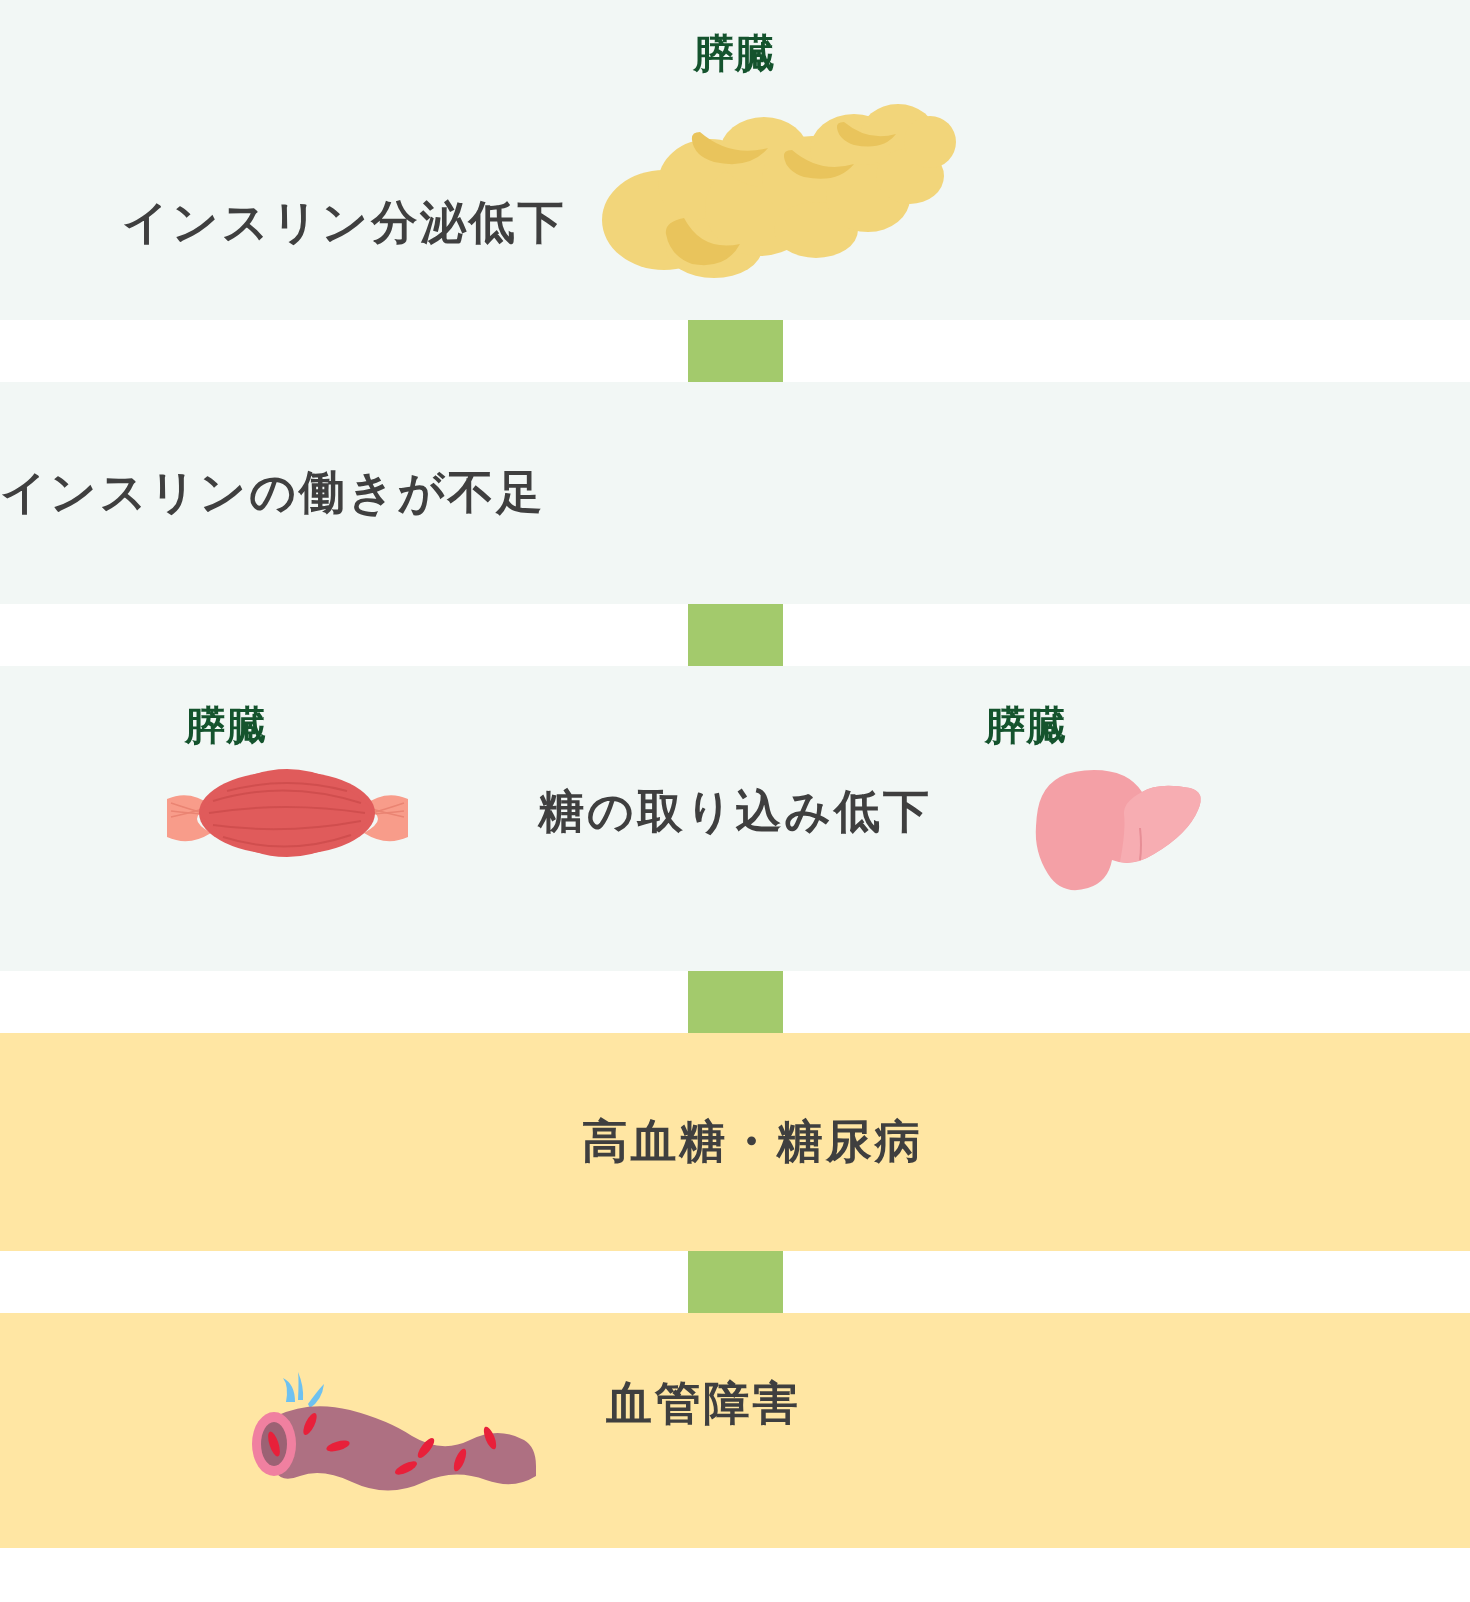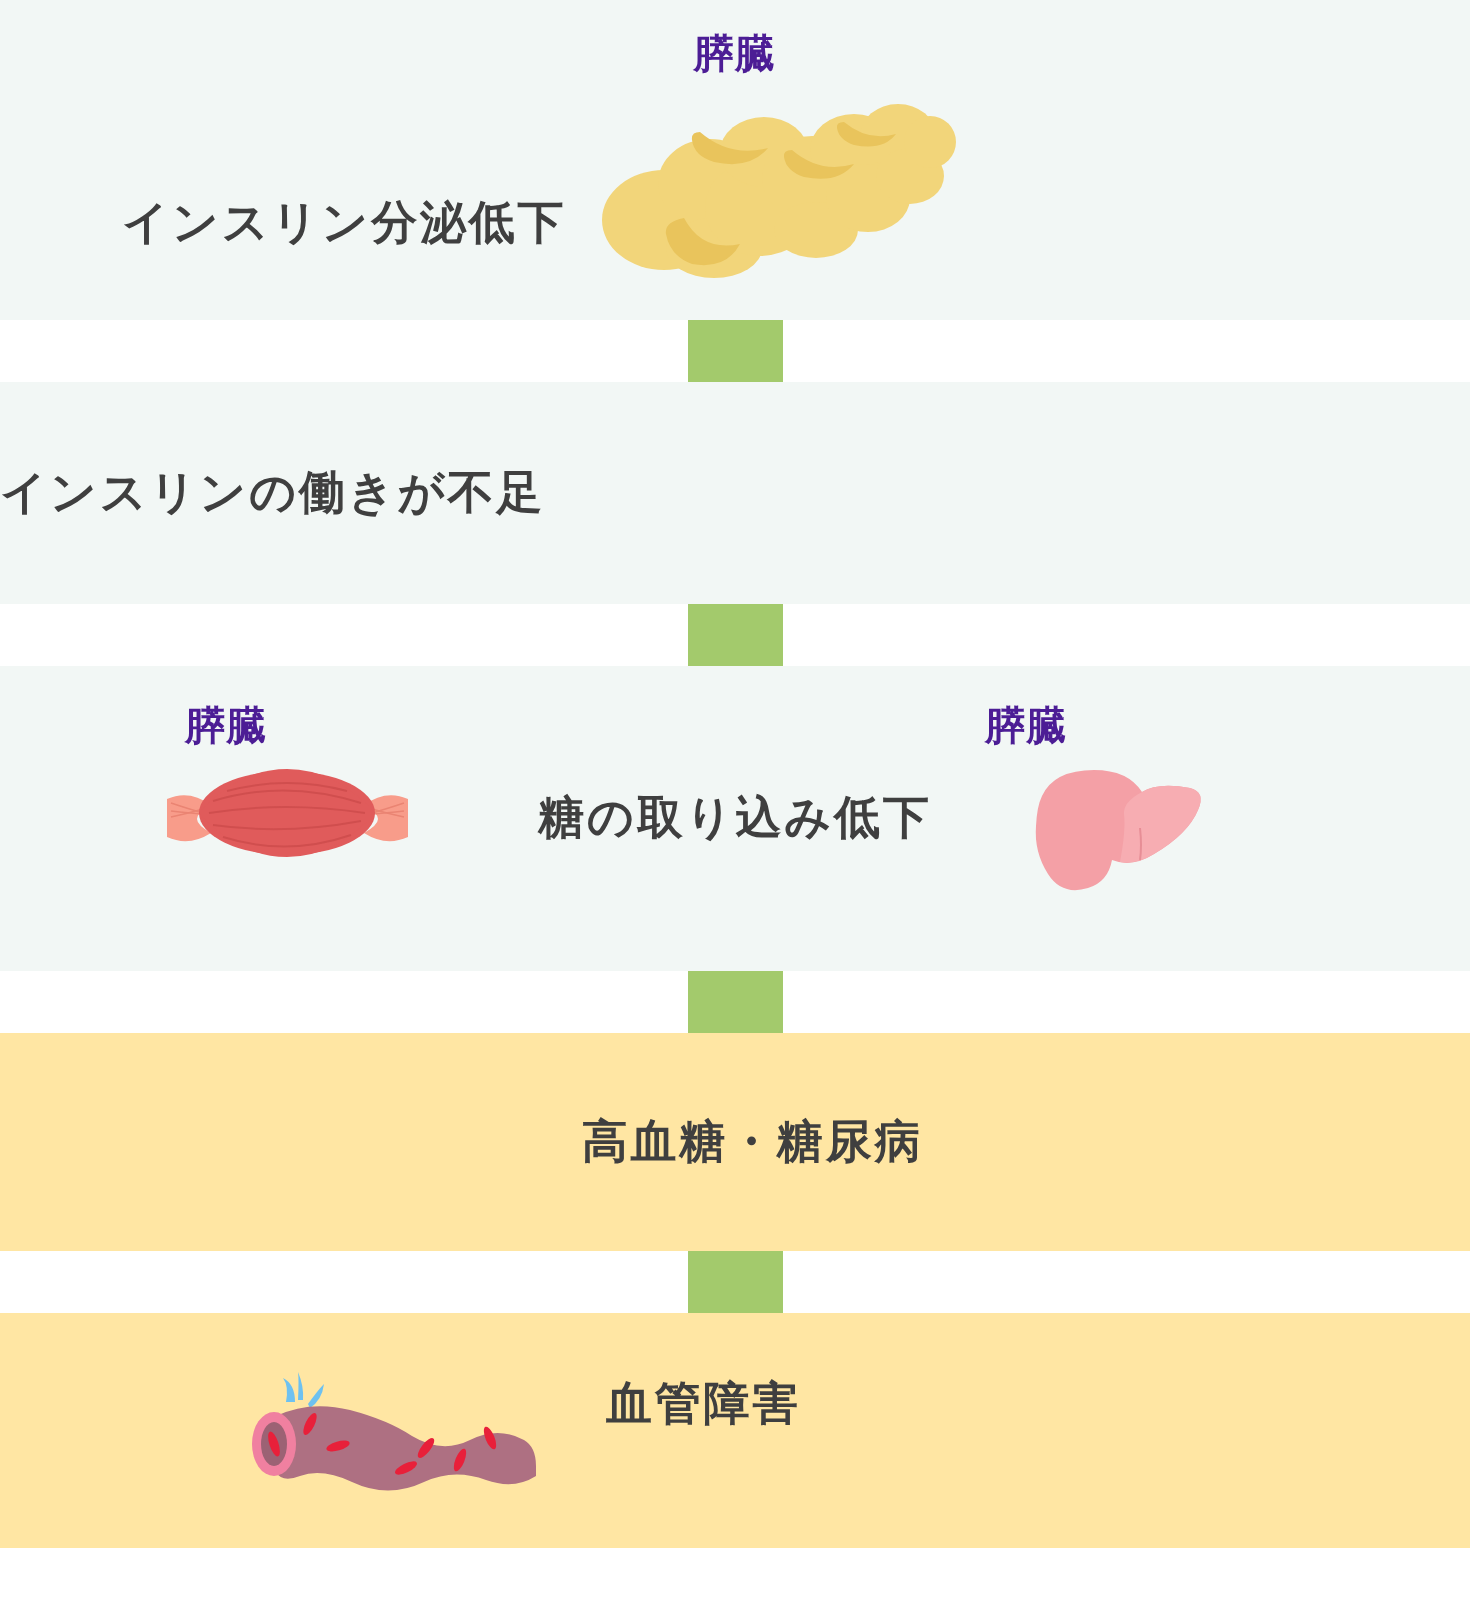--- a/index.html
+++ b/index.html
@@ -51,21 +51,21 @@
     font-size: 46px;
     font-weight: bold;
     color: #3f3f3f;
     letter-spacing: 0.06em;
     white-space: nowrap;
     font-family: Liberation Serif, serif;
   }
   .organ-label {
     font-size: 40px;
     font-weight: bold;
-    color: #4c1d95;
+    color: #14532d;
     letter-spacing: 0.04em;
     white-space: nowrap;
     text-align: center;
   }
 
   
   .sec1 { height: 320px; }
   .sec1 .pancreas-label {
     position: absolute;
     left: 0; right: 0;
@@ -109,21 +109,21 @@
   .sec3 .muscle-art {
     position: absolute;
     left: 165px;
     top: 95px;
     width: 245px;
     height: 105px;
   }
   .sec3 .center-text {
     position: absolute;
     left: 0; right: 0;
-    top: 121px;
+    top: 115px;
     text-align: center;
   }
   .sec3 .liver-label {
     position: absolute;
     left: 985px;
     top: 32px;
     width: 230px;
   }
   .sec3 .liver-art {
     position: absolute;

